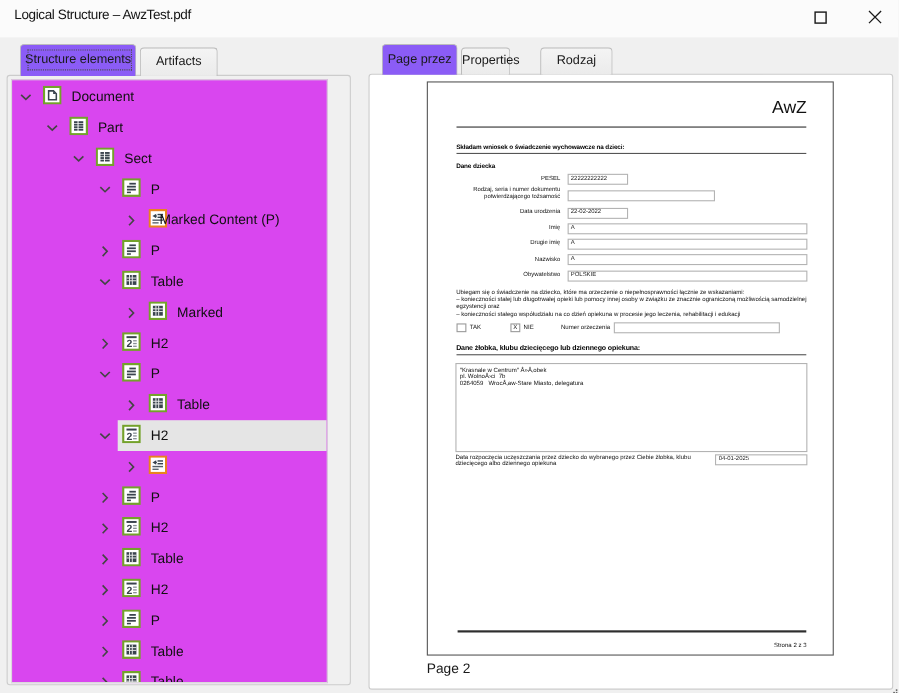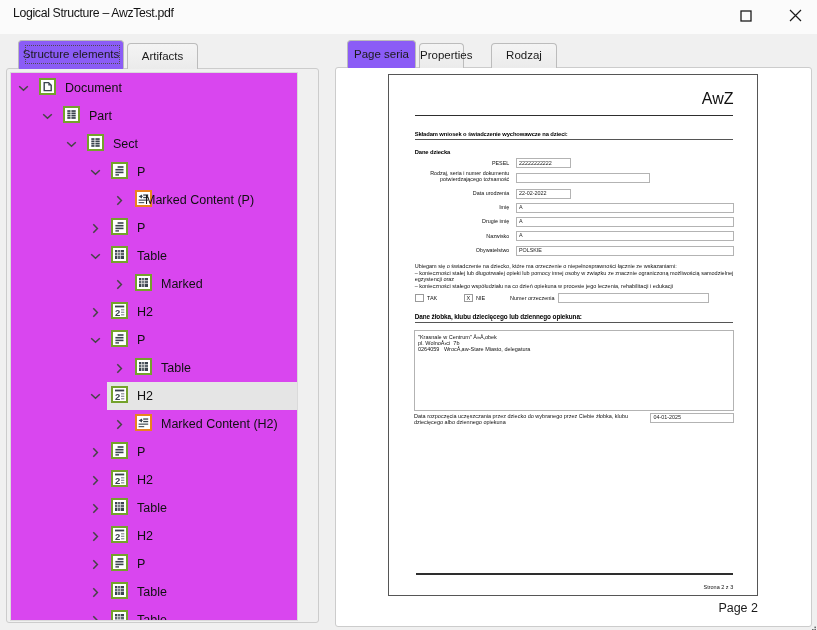--- a/index.html
+++ b/index.html
@@ -26,21 +26,21 @@
         background:#fff; border:1px solid #565656; z-index:2; }
 .page > div { position:absolute; }
 .awz { right:23.5px; top:14.6px; font-size:16px; font-weight:normal; color:#111; }
 .h1 { position:absolute; font-size:5.8px; letter-spacing:-0.1px; font-weight:bold; color:#000; white-space:nowrap; }
 .flab { position:absolute; font-size:5.4px; color:#111; white-space:nowrap; }
 .fbox { position:absolute; border:1px solid #b3b3b3; background:#fff; }
 .fbox span { position:absolute; left:2.4px; top:0.2px; font-size:5.4px; color:#222; white-space:nowrap; }
 .ptx { position:absolute; font-size:5.5px; color:#111; white-space:nowrap; }
 .cb { position:absolute; width:8.5px; height:8.5px; border:1px solid #9a9a9a; background:#fff; }
 .cb span { position:absolute; left:1.6px; top:0.9px; font-size:5.5px; color:#222; }
-.pagecap { position:absolute; left:388px; top:601px; width:370px; text-align:right;
+.pagecap { position:absolute; left:388px; top:601px; width:370px; text-align:left;
            font-size:12.5px; color:#1a1a1a; z-index:2; }
 </style></head>
 <body>
 <div class="titlebar">
     <span class="title">Logical Structure – AwzTest.pdf</span>
   </div>
 <svg class="wbtn" style="left:740px;top:10px" width="12" height="12" viewBox="0 0 12 12">
     <rect x="1" y="1" width="10" height="10" fill="none" stroke="#1b1b1b" stroke-width="1.3"></rect>
   </svg>
 <svg class="wbtn" style="left:789px;top:9px" width="13" height="13" viewBox="0 0 13 13">
@@ -202,21 +202,20 @@
       </svg></div>
     <div class="tr-ic" style="left:124px;top:340.5px"><svg width="17" height="17" viewBox="0 0 17 17">
         <rect x="1" y="1" width="15" height="15" fill="#fff" stroke="#e8831f" stroke-width="2"></rect>
         <path d="M3.6 6.4 L7 4.4 V8.4 Z" fill="#39434d"></path>
         <rect x="5.8" y="5.8" width="1.8" height="1.2" fill="#39434d"></rect>
         <rect x="8.2" y="4.4" width="5" height="1.3" fill="#39434d"></rect>
         <rect x="8.2" y="6.9" width="5" height="1.3" fill="#39434d"></rect>
         <rect x="3.6" y="9.5" width="9.6" height="1.3" fill="#555e66"></rect>
         <rect x="3.6" y="12" width="5.6" height="1.2" fill="#555e66"></rect>
       </svg></div>
-    <div class="tr-tx" style="left:150px;top:337px">Marked Content (H2)</div>
     <div class="tr-ch" style="left:80.5px;top:373.5px"><svg width="7" height="11" viewBox="0 0 7 11">
         <path d="M1.3 1.2 L5.4 5.5 L1.3 9.8" fill="none" stroke="#454545" stroke-width="1.5"></path>
       </svg></div>
     <div class="tr-ic" style="left:100px;top:368.5px"><svg width="17" height="17" viewBox="0 0 17 17">
         <rect x="1" y="1" width="15" height="15" fill="#fff" stroke="#74a22b" stroke-width="2"></rect>
         <rect x="6.6" y="4.2" width="5.9" height="1.6" fill="#39434d"></rect>
         <rect x="4.4" y="6.9" width="8.1" height="1.6" fill="#39434d"></rect>
         <rect x="4.4" y="9.6" width="8.1" height="1.6" fill="#39434d"></rect>
         <rect x="4.4" y="12.2" width="3.6" height="1.4" fill="#39434d"></rect>
       </svg></div>
@@ -290,21 +289,21 @@
         <rect x="4" y="6.3" width="9" height="0.9" fill="#e8e8e8"></rect>
         <rect x="8.8" y="4" width="0.9" height="9" fill="#e8e8e8"></rect>
         <rect x="4" y="8.8" width="9" height="0.9" fill="#e8e8e8"></rect>
       </svg></div>
     <div class="tr-tx" style="left:126px;top:533px">Table</div>
 <div class="sbtrack">
       <div class="sbthumb"></div>
     </div>
   </div>
 
-<div class="tab sel" style="left:347px;top:40px;width:69px;height:28px;line-height:26px">Page seria</div>
+<div class="tab sel" style="left:347px;top:40px;width:69px;height:28px;line-height:26px">Page przez</div>
 <div class="tab" style="left:419px;top:43px;width:45px;height:25px;line-height:23px">Properties</div>
 <div class="tab" style="left:491px;top:43px;width:66px;height:25px;line-height:23px">Rodzaj</div>
 <div class="pane rpane"></div>
 <div class="page">
     <div class="awz">AwZ</div>
     <div style="position:absolute;left:26px;top:40px;width:318px;height:1.3px;background:#2e2e2e"></div>
     <div class="h1" style="left:25.7px;top:55.8px">Składam wniosek o świadczenie wychowawcze na dzieci:</div>
     <div style="position:absolute;left:26px;top:64.4px;width:318px;height:1px;background:#555"></div>
     <div class="h1" style="top:74.3px;left:25.7px">Dane dziecka</div>
     <div class="flab" style="right:247.7px;top:84.6px">PESEL</div>

